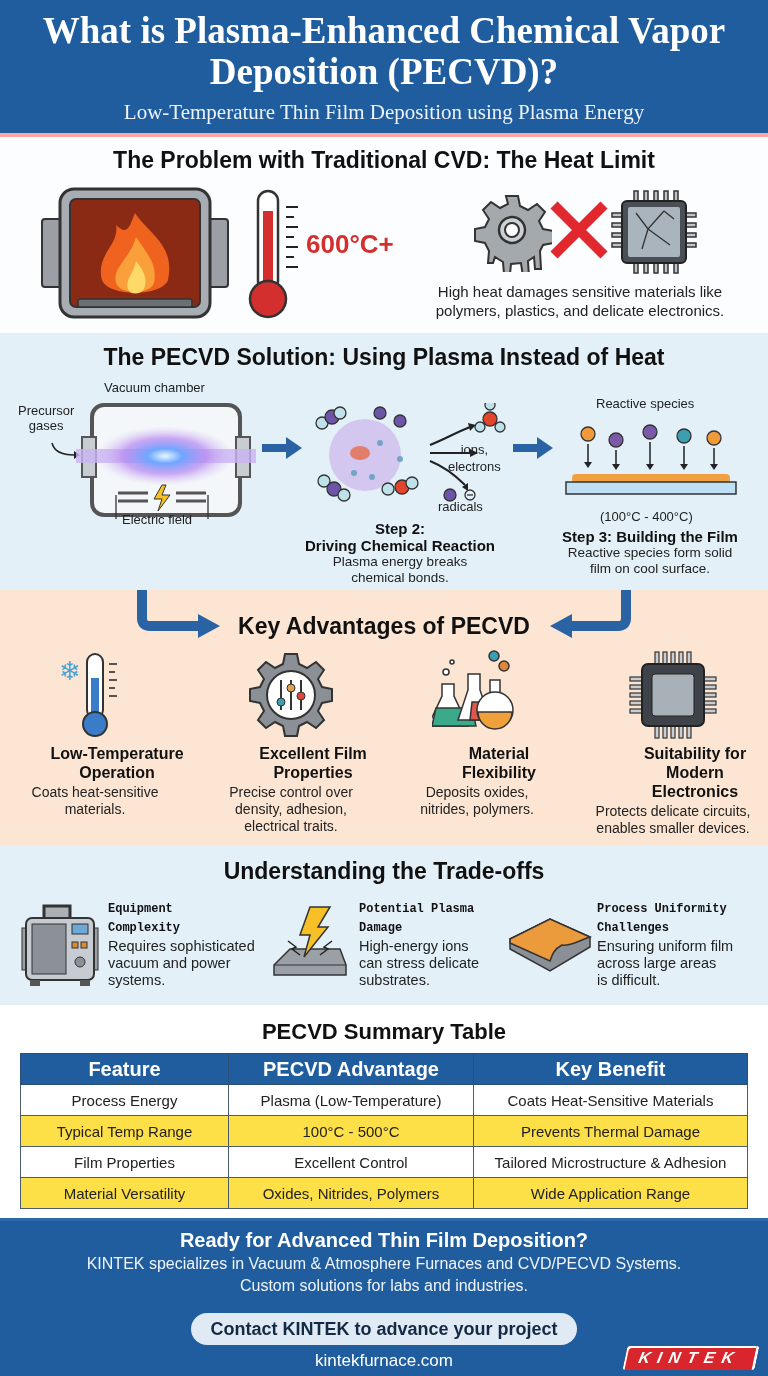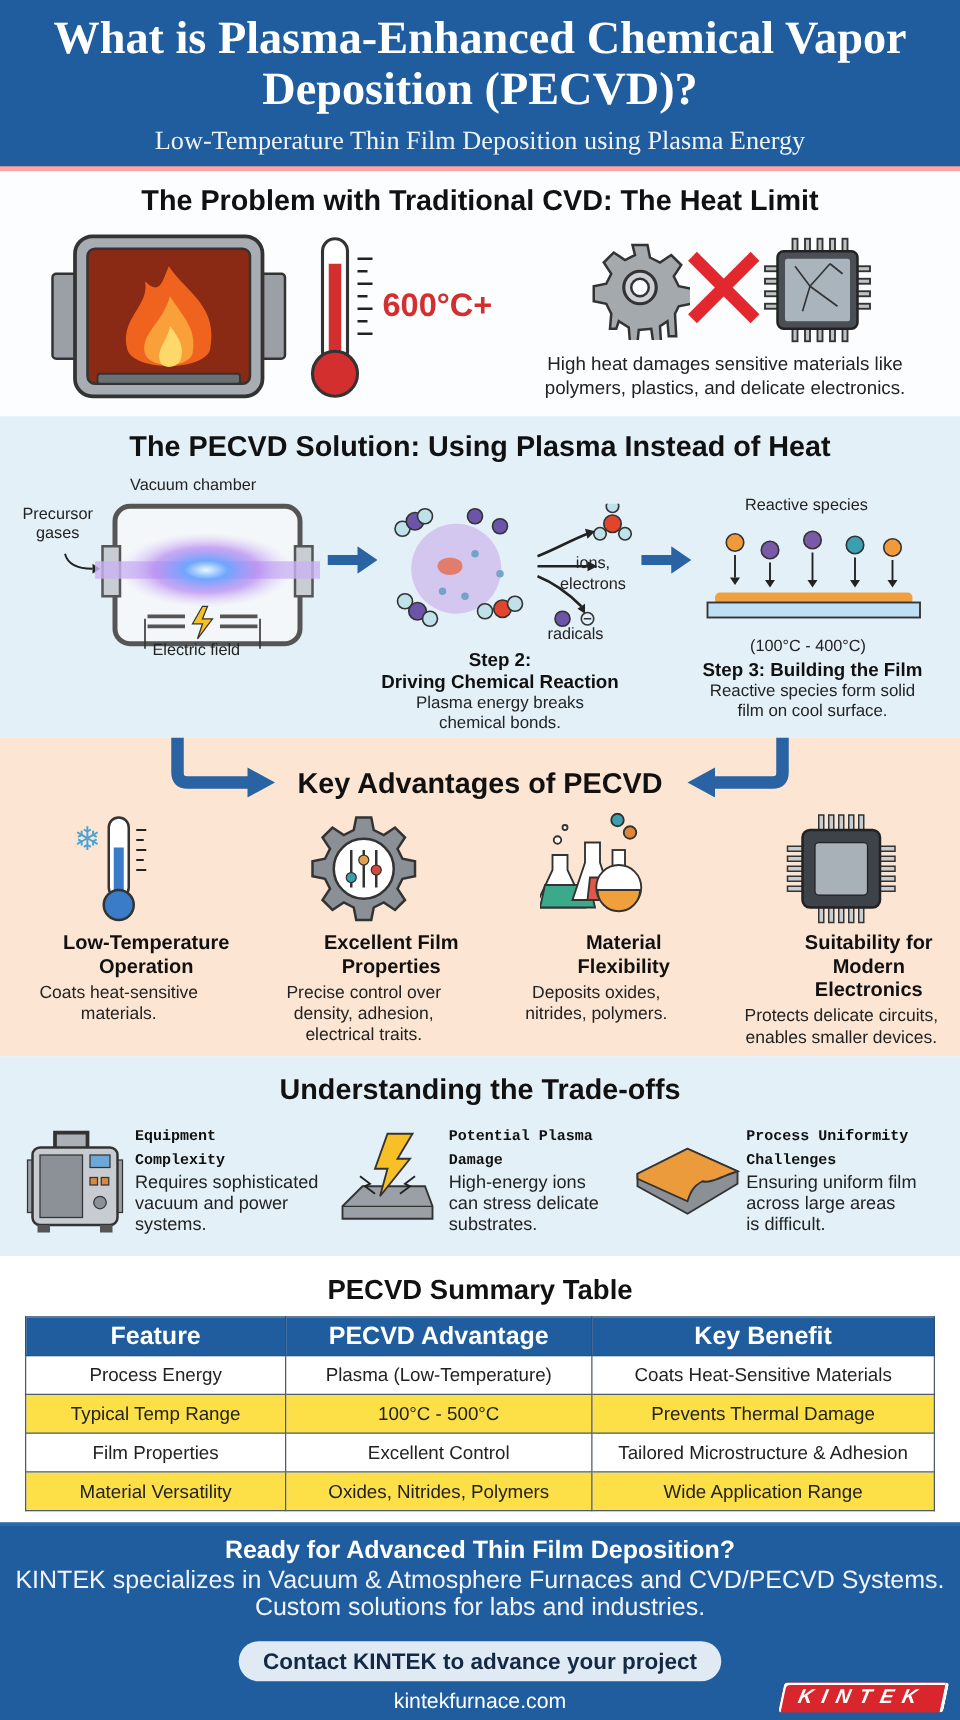--- a/index.html
+++ b/index.html
@@ -43,21 +43,21 @@
   #tbl .h2 { margin-top: 14px; font-size: 22px; }
   table { position: absolute; top: 48px; left: 20px; width: 728px; border-collapse: collapse; font-size: 15px; }
   th { background: #1f5d9e; color: #fff; font-weight: bold; height: 31px; border: 1px solid #2d4f74; font-size: 20px; }
   td { height: 31px; text-align: center; border: 1px solid #4b5c6c; color: #222; }
   tr.alt td { background: #fde047; }
   tr.w td { background: #fff; }
 
   
   #ftr { top: 1218px; height: 158px; background: #1f5d9e; color: #fff; border-top: 3px solid #2a6aa8; }
   #ftr .t { font-weight: bold; font-size: 20px; text-align: center; margin-top: 8px; }
-  #ftr .d { font-size: 20px; text-align: center; line-height: 20px; margin-top: 2px; color: #f0f4fa; }
+  #ftr .d { font-size: 16px; text-align: center; line-height: 20px; margin-top: 2px; color: #f0f4fa; }
   #cta { position: absolute; left: 191px; top: 92px; width: 386px; height: 32px; border-radius: 16px; background: #dfeaf4; color: #142a44; font-weight: bold; font-size: 18px; text-align: center; line-height: 32px; border: none; cursor: pointer; font-family: "Liberation Sans", sans-serif; }
   #site { position: absolute; left: 0; width: 768px; top: 130px; text-align: center; font-size: 17px; color: #fff; }
   #logo { position: absolute; left: 625px; top: 125px; width: 132px; height: 24px; background: #d8262c; border-radius: 3px; transform: skewX(-12deg); color: #fff; font-style: italic; font-weight: bold; font-size: 16px; letter-spacing: 7px; text-align: center; line-height: 24px; box-shadow: 2px 2px 0 #fff inset; border-right: 3px solid #fff; }
 </style>
 </head>
 <body>
 
 <div id="hdr" class="sec">
   <div class="t">What is Plasma-Enhanced Chemical Vapor Deposition (PECVD)?</div>
   <div class="s">Low-Temperature Thin Film Deposition using Plasma Energy</div>

